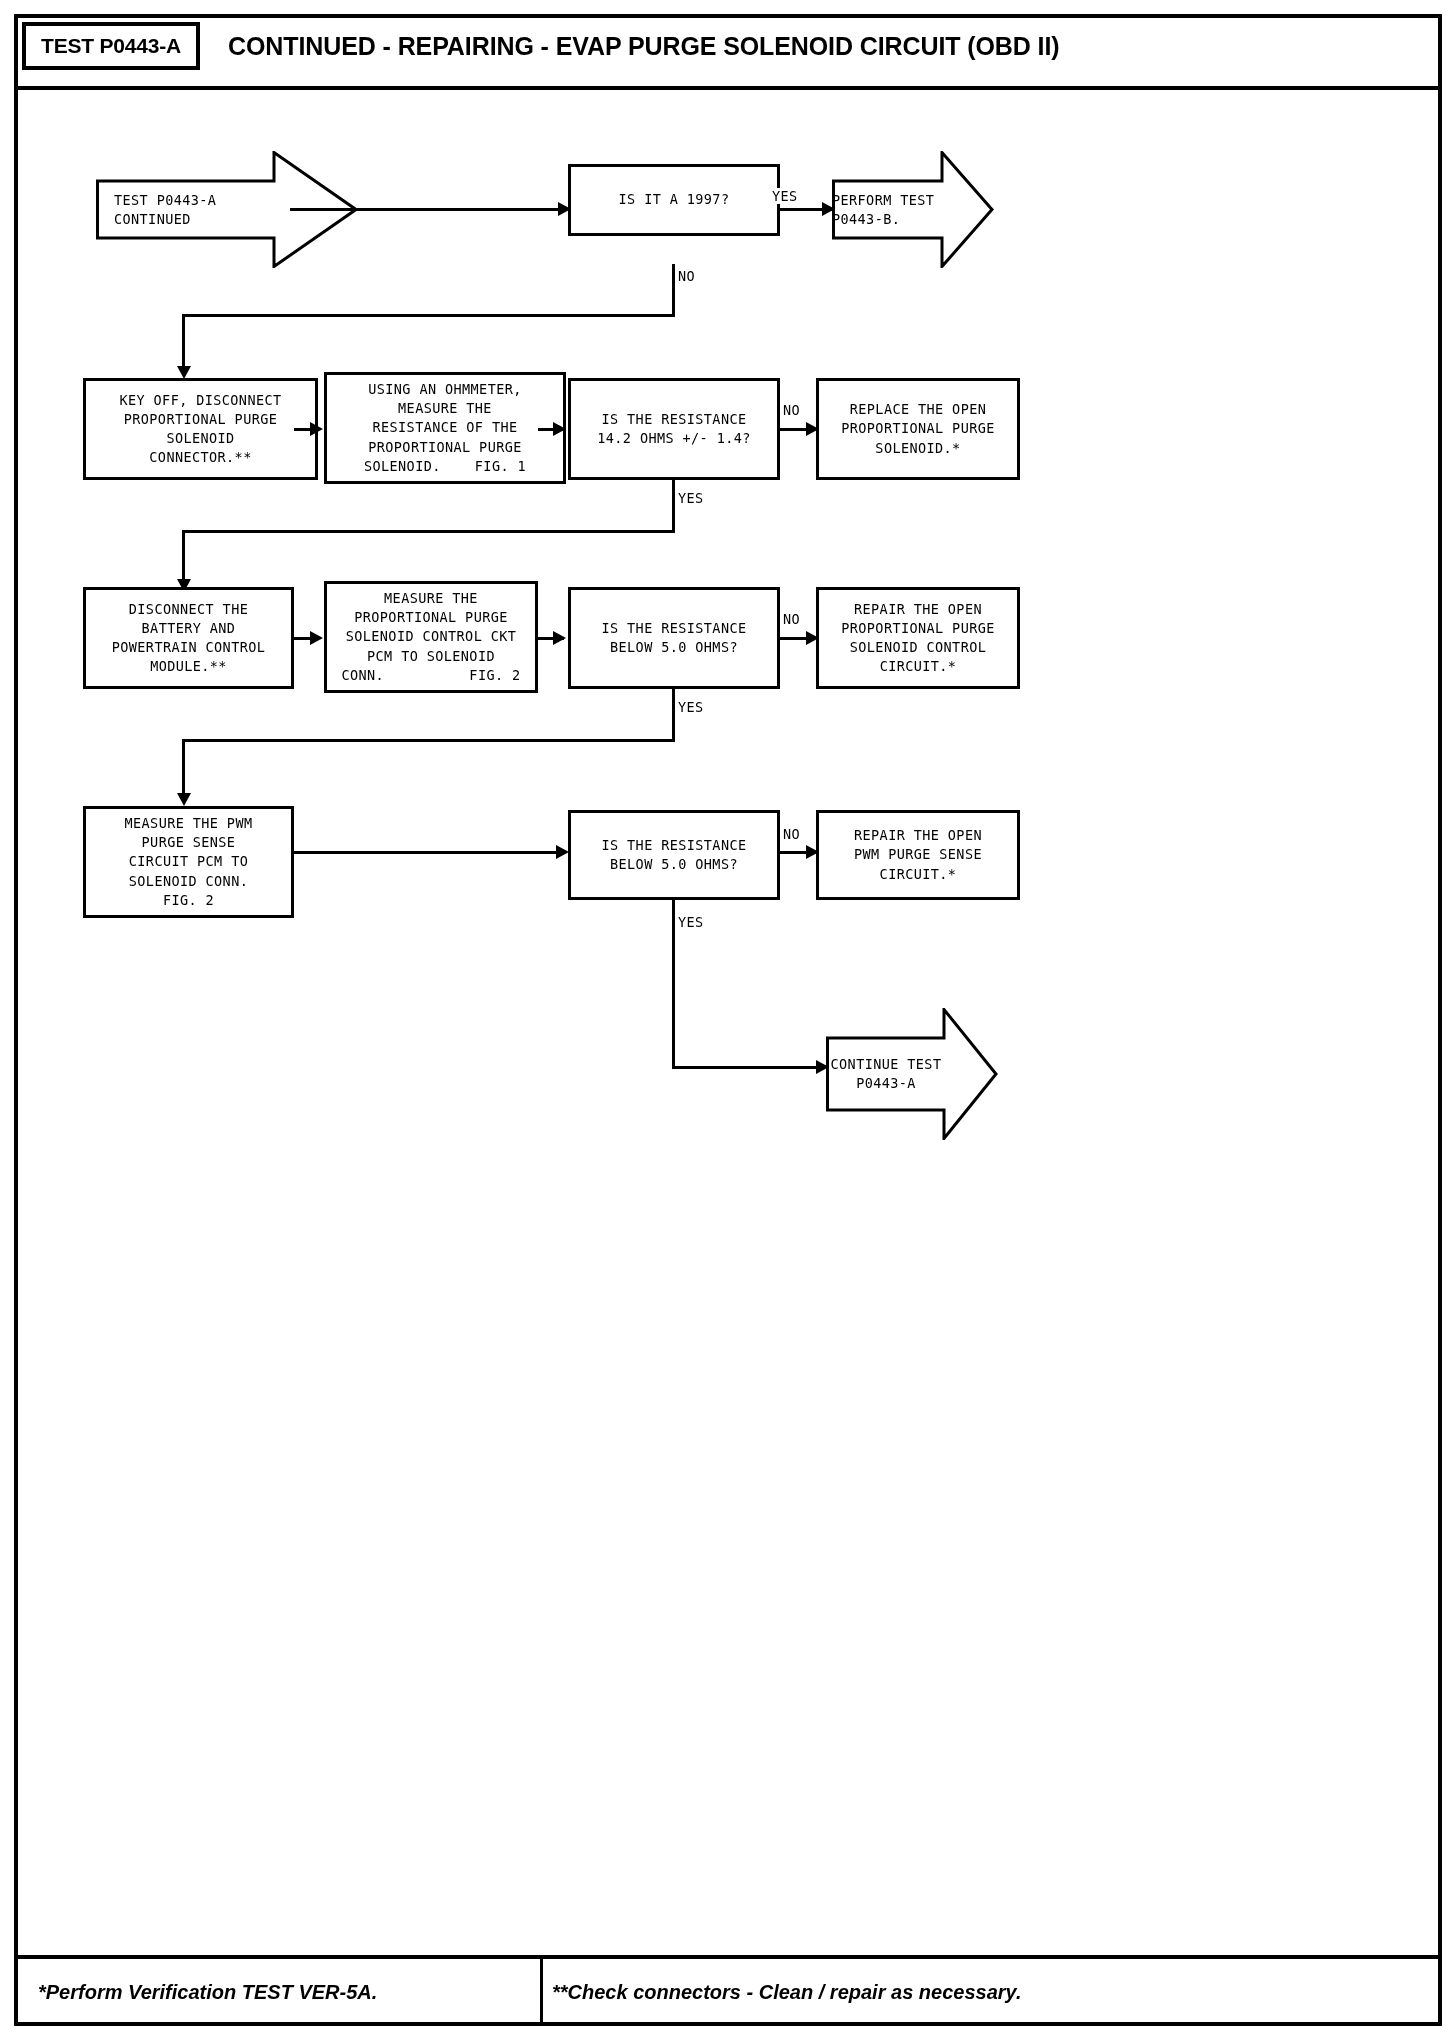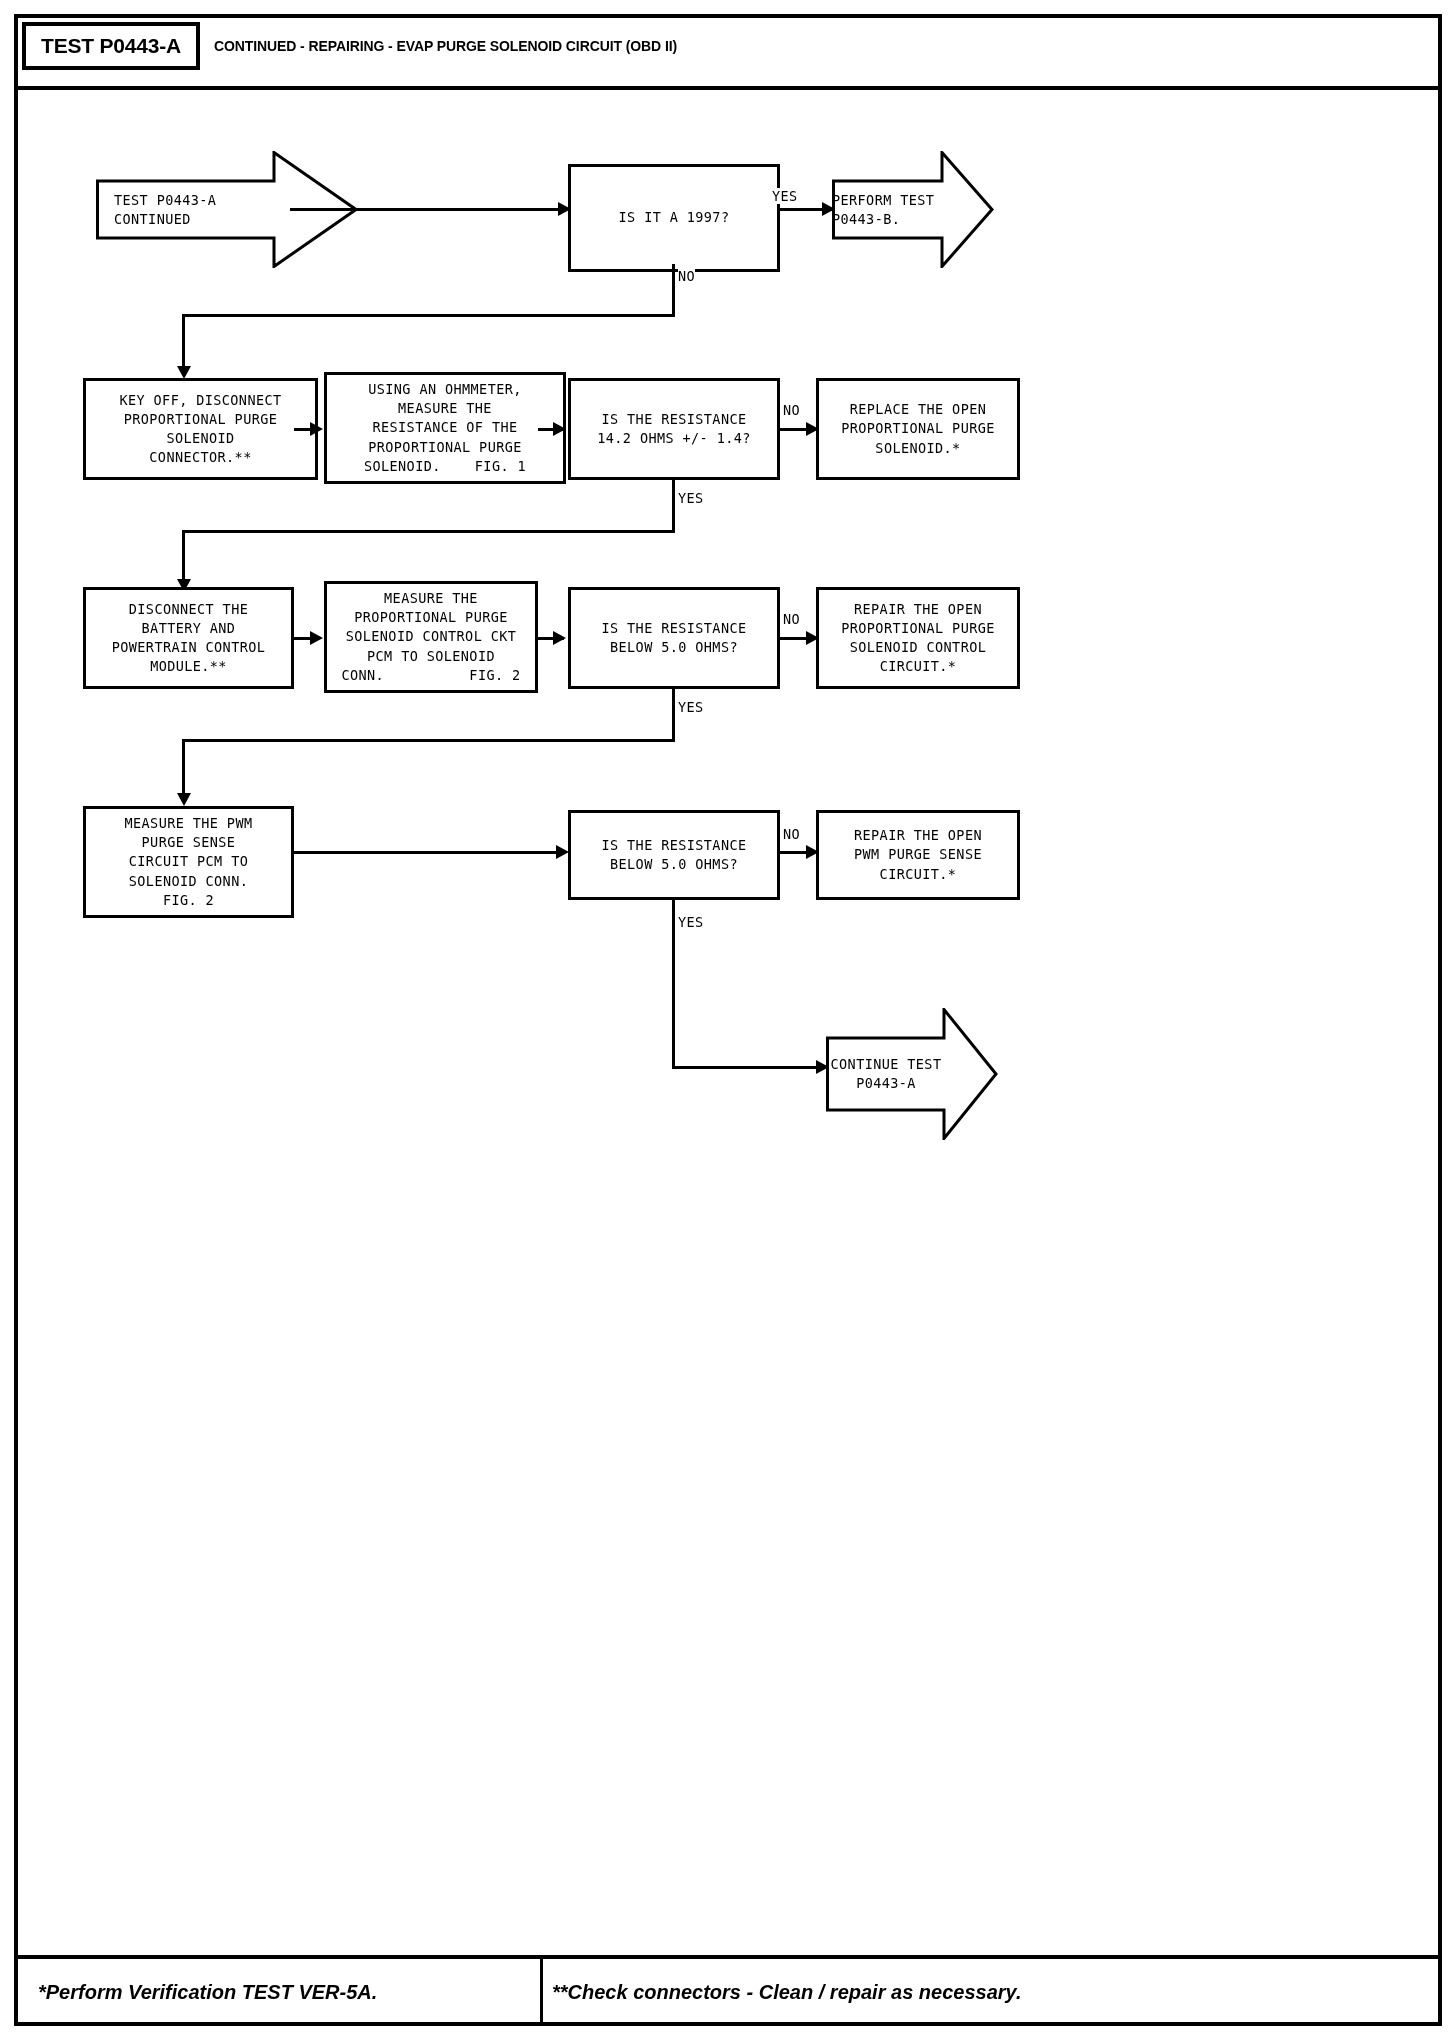--- a/index.html
+++ b/index.html
@@ -52,27 +52,27 @@
     display: flex;
     align-items: center;
     justify-content: center;
     font-weight: bold;
     font-size: 21px;
     letter-spacing: -0.2px;
     font-family: "Liberation Sans", sans-serif;
   }
   .header-title {
     position: absolute;
-    left: 214px;
+    left: 228px;
     top: 22px;
     height: 48px;
     display: flex;
     align-items: center;
     font-weight: bold;
-    font-size: 14px;
+    font-size: 25px;
     letter-spacing: -0.1px;
     font-family: "Liberation Sans", sans-serif;
     white-space: nowrap;
   }
 
   
   .footer-band {
     position: absolute;
     left: 18px;
     top: 1955px;
@@ -206,21 +206,21 @@
     <svg viewBox="0 0 262 117" preserveAspectRatio="none">
       <polygon points="1.5,30 178,30 178,1.5 260,58.5 178,115.5 178,87 1.5,87" fill="#ffffff" stroke="#000000" stroke-width="3"></polygon>
     </svg>
     <div class="atext" style="left:18px; width:150px; text-align:left;">TEST P0443-A
 CONTINUED</div>
   </div>
 
   <div class="hline" style="left:290px; top:208px; width:276px;"></div>
   <div class="arrowhead-r" style="left:558px; top:202px;"></div>
 
-  <div class="node" style="left:568px; top:164px; width:212px; height:108px;">IS IT A 1997?</div>
+  <div class="node" style="left:568px; top:164px; width:212px; height:72px;">IS IT A 1997?</div>
 
   <div class="edge-label" style="left:772px; top:188px;">YES</div>
   <div class="hline" style="left:780px; top:208px; width:52px;"></div>
   <div class="arrowhead-r" style="left:822px; top:202px;"></div>
 
   <div class="arrow-node center-text" style="left:832px; top:151px; width:162px; height:117px;">
     <svg viewBox="0 0 162 117" preserveAspectRatio="none">
       <polygon points="1.5,30 110,30 110,1.5 160,58.5 110,115.5 110,87 1.5,87" fill="#ffffff" stroke="#000000" stroke-width="3"></polygon>
     </svg>
     <div class="atext" style="left:0; width:112px; text-align:left;">PERFORM TEST

